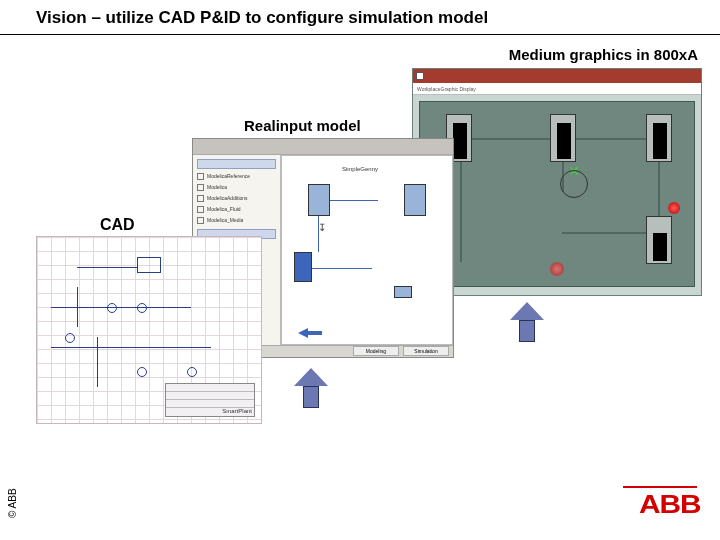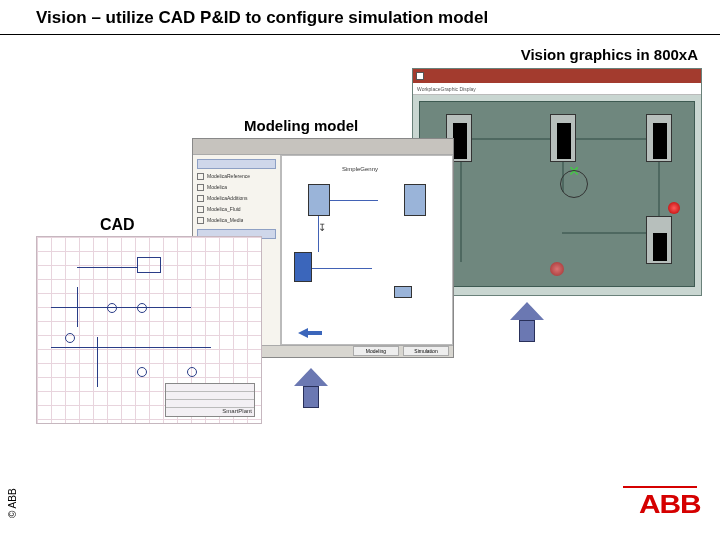--- a/index.html
+++ b/index.html
@@ -293,22 +293,22 @@
     bottom:52px;
     width:74px;height:2px;background:#d50000;
   }
 </style>
 </head>
 <body>
 
 <div class="title">Vision – utilize CAD P&amp;ID to configure simulation model</div>
 <div class="title-line"></div>
 
-<div class="label-800xa">Vision graphics in 800xA</div>
-<div class="label-modelica">Modeling model</div>
+<div class="label-800xa">Medium graphics in 800xA</div>
+<div class="label-modelica">Realinput model</div>
 <div class="label-cad">CAD</div>
 
 <div class="panel-800xa">
   <div class="winbar">
     <div class="ico"></div>
   </div>
   <div class="toolbar">WorkplaceGraphic Display</div>
   <div class="canvas">
     <div class="pipe p1"></div>
     <div class="pipe p2"></div>

